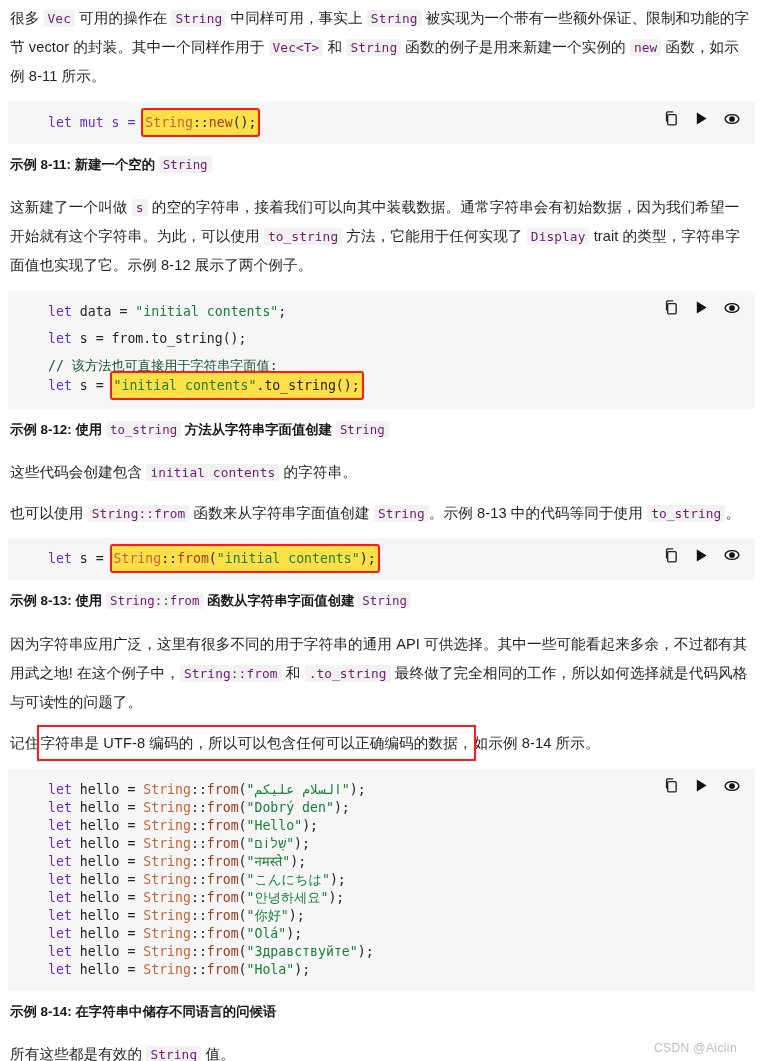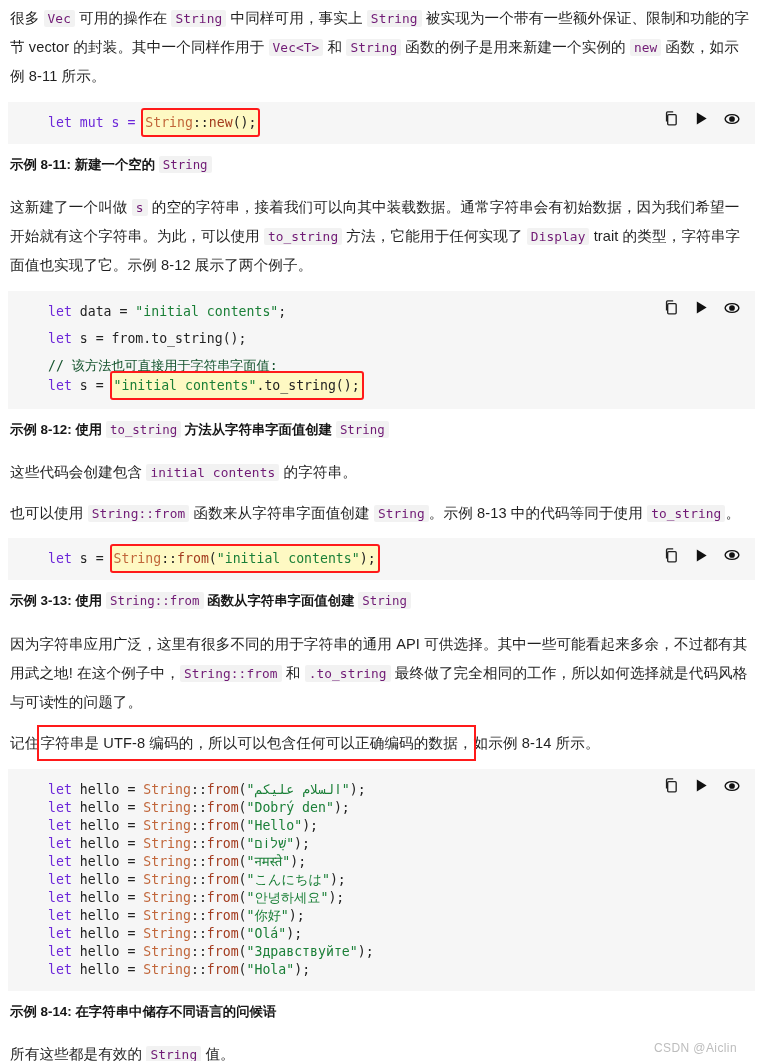--- a/index.html
+++ b/index.html
@@ -67,21 +67,21 @@
   .t-type { color: #c1663a; }
   .t-fn   { color: #a33b1e; }
   .t-cm   { color: #14532d; }
 
   
   .boxed {
     outline: 2.5px solid #ff1a1a;
     outline-offset: 0px;
     padding: 5px 2px;
     border-radius: 1px;
-    background: #fef9c3;
+    background: #fde047;
   }
   .boxed-text {
     outline: 2.5px solid #ff1a1a;
     padding: 8px 1px;
     background: transparent;
   }
 
   
   p.caption {
     margin: 2px 0 10px 0;
@@ -193,21 +193,21 @@
       <span class="tool">
         <svg width="18" height="18" viewBox="0 0 22 22">
             <ellipse cx="11" cy="11" rx="8.4" ry="5.4" fill="none" stroke="#111" stroke-width="1.7"></ellipse>
             <circle cx="11" cy="11" r="3.5" fill="#111"></circle>
           </svg>
       </span>
     </div>
     <div class="line"><span class="t-kw">let</span><span class="t-id"> s = </span><span class="boxed"><span class="t-type">String</span><span class="t-punc">::</span><span class="t-fn">from</span><span class="t-punc">(</span><span class="t-str">"initial contents"</span><span class="t-punc">);</span></span></div>
   </div>
 
-  <p class="caption"><span>示例 3-13: 使用 </span><code class="inline">String::from</code><span> 函数从字符串字面值创建 </span><code class="inline">String</code></p>
+  <p class="caption"><span>示例 8-13: 使用 </span><code class="inline">String::from</code><span> 函数从字符串字面值创建 </span><code class="inline">String</code></p>
 
   <div class="spacer-sm"></div>
 
   <p class="para"><span>因为字符串应用广泛，这里有很多不同的用于字符串的通用 API 可供选择。其中一些可能看起来多余，不过都有其用武之地! 在这个例子中，</span><code class="inline">String::from</code><span> 和 </span><code class="inline">.to_string</code><span> 最终做了完全相同的工作，所以如何选择就是代码风格与可读性的问题了。</span></p>
 
   <div class="spacer-sm"></div>
 
   <p class="para"><span>记住</span><span class="boxed-text">字符串是 UTF-8 编码的，所以可以包含任何可以正确编码的数据，</span><span>如示例 8-14 所示。</span></p>
 
   <div class="codeblock">

